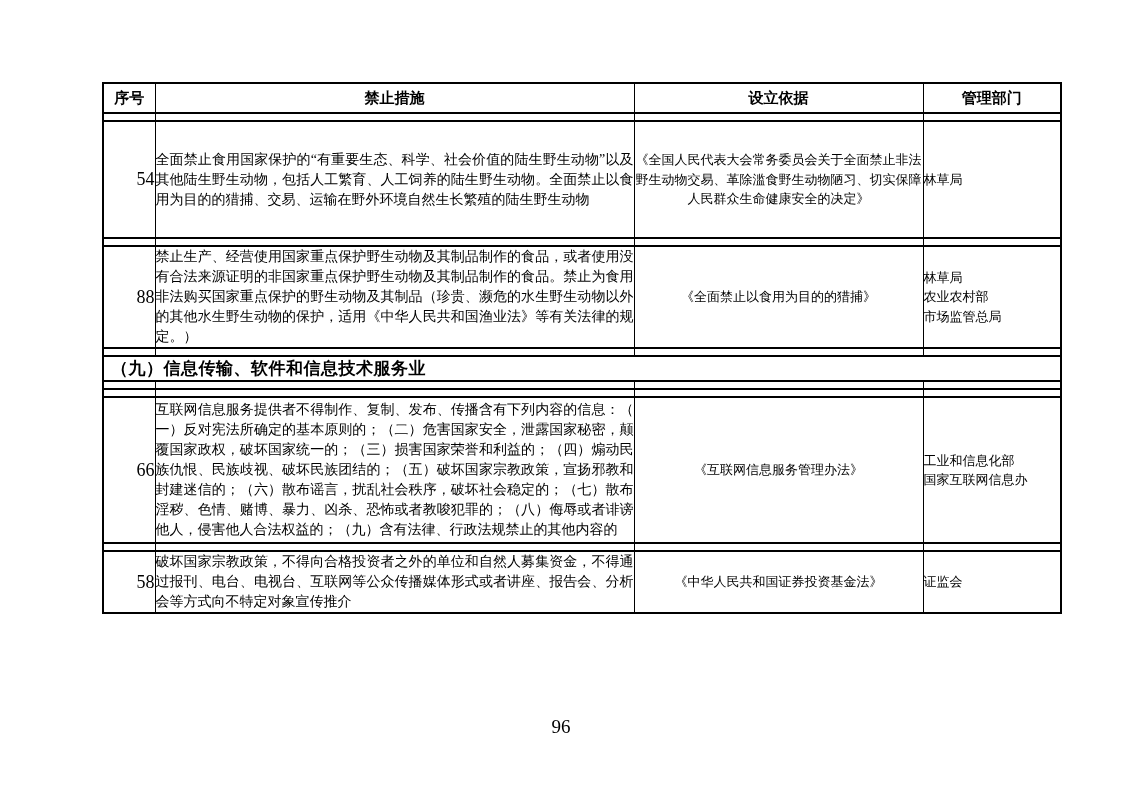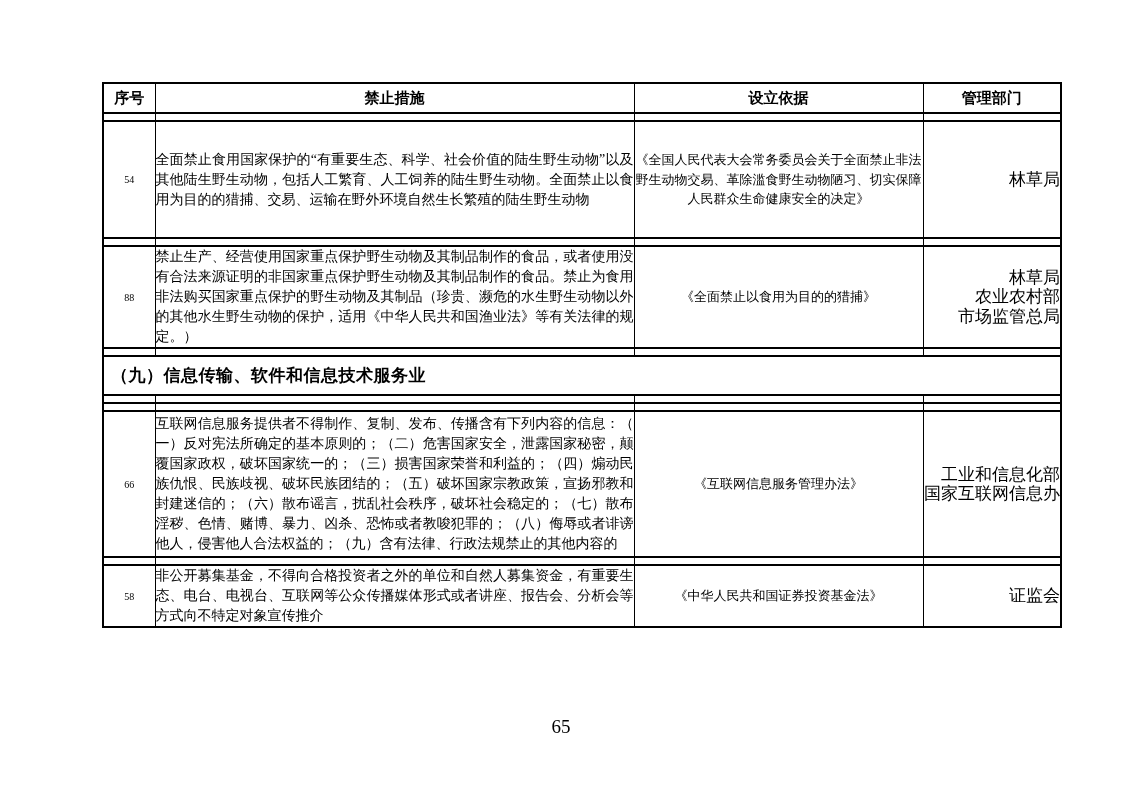--- a/index.html
+++ b/index.html
@@ -40,41 +40,41 @@
     font-size: 15px;
     font-weight: bold;
     text-align: center;
     font-family: "Liberation Serif", "DejaVu Serif", serif;
   }
   tr.spacer td {
     height: 6px;
     padding: 0;
   }
   td.c-id {
-    text-align: center;
-    font-size: 10px;
+    text-align: right;
+    font-size: 18px;
   }
   td.c-measure {
     padding: 2px 6px;
     font-size: 14px;
     line-height: 20px;
     text-align: justify;
     line-break: anywhere;
   }
   td.c-basis {
     padding: 2px 6px;
     font-size: 13px;
     line-height: 19.5px;
     text-align: center;
   }
   td.c-dept {
     padding: 2px 6px;
-    font-size: 17px;
+    font-size: 13px;
     line-height: 19.5px;
-    text-align: right;
+    text-align: left;
     white-space: pre-line;
   }
   tr.section td {
     font-family: "Liberation Sans", "DejaVu Sans", sans-serif;
     font-weight: bold;
     font-size: 17px;
     padding-left: 7px;
     text-align: left;
     letter-spacing: 0.5px;
   }
@@ -138,21 +138,21 @@
 市场监管总局</td>
   </tr>
 
   <tr class="spacer">
     <td></td>
     <td></td>
     <td></td>
     <td></td>
   </tr>
 
-  <tr class="section" style="height: 39px;">
+  <tr class="section" style="height: 25px;">
     <td colspan="4">（九）信息传输、软件和信息技术服务业</td>
   </tr>
 
   <tr class="spacer">
     <td></td>
     <td></td>
     <td></td>
     <td></td>
   </tr>
 
@@ -174,20 +174,20 @@
 
   <tr class="spacer">
     <td></td>
     <td></td>
     <td></td>
     <td></td>
   </tr>
 
   <tr class="item" style="height: 59px;">
     <td class="c-id">58</td>
-    <td class="c-measure">非公开募集基金，不得向合格投资者之外的单位和自然人募集资金，有重要生态、电台、电视台、互联网等公众传播媒体形式或者讲座、报告会、分析会等方式向不特定对象宣传推介</td>
+    <td class="c-measure">破坏国家宗教政策，不得向合格投资者之外的单位和自然人募集资金，不得通过报刊、电台、电视台、互联网等公众传播媒体形式或者讲座、报告会、分析会等方式向不特定对象宣传推介</td>
     <td class="c-basis">《中华人民共和国证券投资基金法》</td>
     <td class="c-dept">证监会</td>
   </tr>
 </tbody>
   </table>
-  <div class="pageno">65</div>
+  <div class="pageno">96</div>
 </div>
 
 </body></html>

